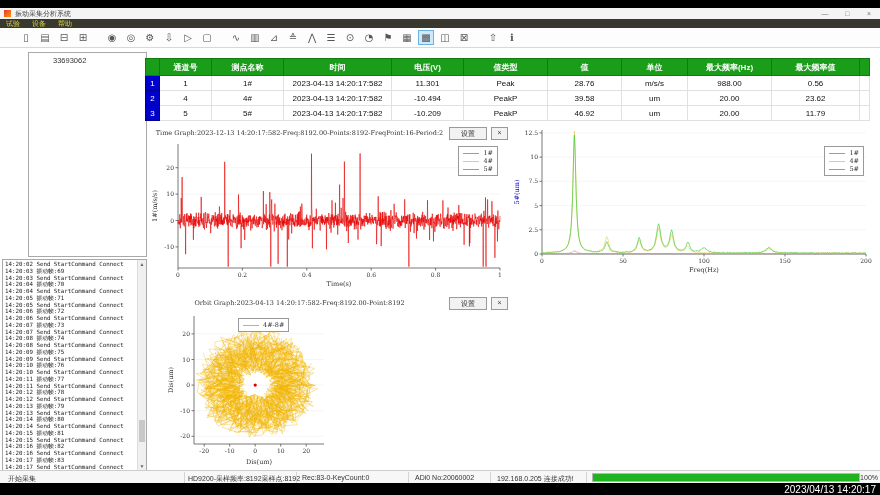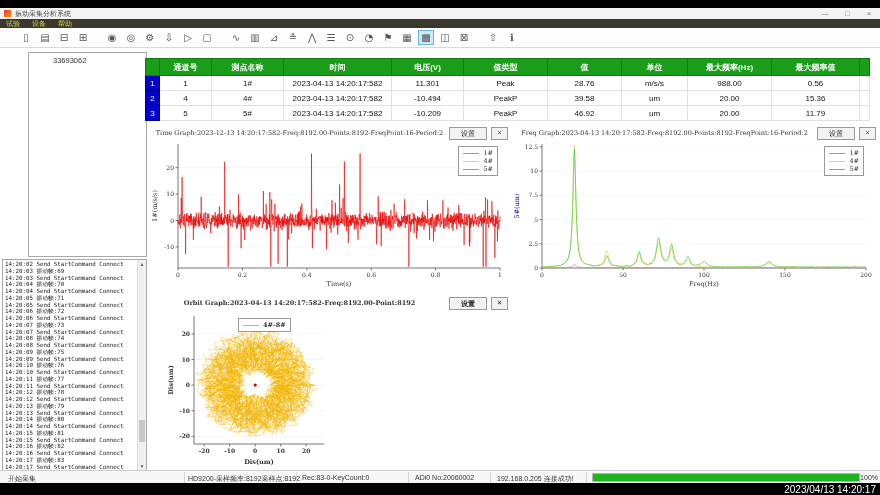--- a/index.html
+++ b/index.html
@@ -208,21 +208,21 @@
           <tr>
             <td class="rowhdr">2</td>
             <td>4</td>
             <td>4#</td>
             <td>2023-04-13 14:20:17:582</td>
             <td>-10.494</td>
             <td>PeakP</td>
             <td>39.58</td>
             <td>um</td>
             <td>20.00</td>
-            <td>15.36</td>
+            <td>23.62</td>
             <td></td>
           </tr>
           <tr>
             <td class="rowhdr">3</td>
             <td>5</td>
             <td>5#</td>
             <td>2023-04-13 14:20:17:582</td>
             <td>-10.209</td>
             <td>PeakP</td>
             <td>46.92</td>
@@ -281,25 +281,20 @@
             <span class="legend-label">4#</span>
           </div>
           <div class="legend-entry">
             <span class="legend-line" style="border-top-color: rgb(88, 200, 88);"></span>
             <span class="legend-label">5#</span>
           </div>
         </div>
     </div>
 
     <div class="chart-panel" id="panel-freq" style="left:512px;top:78px;width:366px;height:164px;">
-      <div class="panel-title-row">
-        <div class="panel-title">Freq Graph:2023-04-13 14:20:17:582-Freq:8192.00-Points:8192-FreqPoint:16-Period:2</div>
-        <div class="settings-btn">设置</div>
-        <div class="close-btn">×</div>
-      </div>
       <svg id="svg-freq" width="362" height="148">
           <line x1="30" y1="128.0" x2="354" y2="128.0" stroke="#efefef" stroke-width="0.6"></line>
           <line x1="30" y1="103.8" x2="354" y2="103.8" stroke="#efefef" stroke-width="0.6"></line>
           <line x1="30" y1="79.6" x2="354" y2="79.6" stroke="#efefef" stroke-width="0.6"></line>
           <line x1="30" y1="55.3" x2="354" y2="55.3" stroke="#efefef" stroke-width="0.6"></line>
           <line x1="30" y1="31.1" x2="354" y2="31.1" stroke="#efefef" stroke-width="0.6"></line>
           <line x1="30" y1="6.9" x2="354" y2="6.9" stroke="#efefef" stroke-width="0.6"></line>
           <line x1="30" y1="4" x2="30" y2="128" stroke="#555" stroke-width="0.8"></line>
           <line x1="30" y1="128" x2="354" y2="128" stroke="#555" stroke-width="0.8"></line>
           <line x1="30.0" y1="128" x2="30.0" y2="130.5" stroke="#555" stroke-width="0.8"></line>
@@ -339,21 +334,21 @@
             <span class="legend-line" style="border-top-color: rgb(232, 212, 76);"></span>
             <span class="legend-label">4#</span>
           </div>
           <div class="legend-entry">
             <span class="legend-line" style="border-top-color: rgb(88, 200, 88);"></span>
             <span class="legend-label">5#</span>
           </div>
         </div>
     </div>
 
-    <div class="chart-panel" id="panel-orbit" style="left:150px;top:248px;width:360px;height:172px;font-weight:bold;">
+    <div class="chart-panel" id="panel-orbit" style="left:150px;top:248px;width:360px;height:172px;">
       <div class="panel-title-row">
         <div class="panel-title">Orbit Graph:2023-04-13 14:20:17:582-Freq:8192.00-Point:8192</div>
         <div class="settings-btn">设置</div>
         <div class="close-btn">×</div>
       </div>
       <svg id="svg-orbit" width="180" height="156" style="margin-left:16px;">
           <line x1="28" y1="126.3" x2="158" y2="126.3" stroke="#efefef" stroke-width="0.6"></line>
           <line x1="28" y1="100.7" x2="158" y2="100.7" stroke="#efefef" stroke-width="0.6"></line>
           <line x1="28" y1="75.1" x2="158" y2="75.1" stroke="#efefef" stroke-width="0.6"></line>
           <line x1="28" y1="49.5" x2="158" y2="49.5" stroke="#efefef" stroke-width="0.6"></line>

